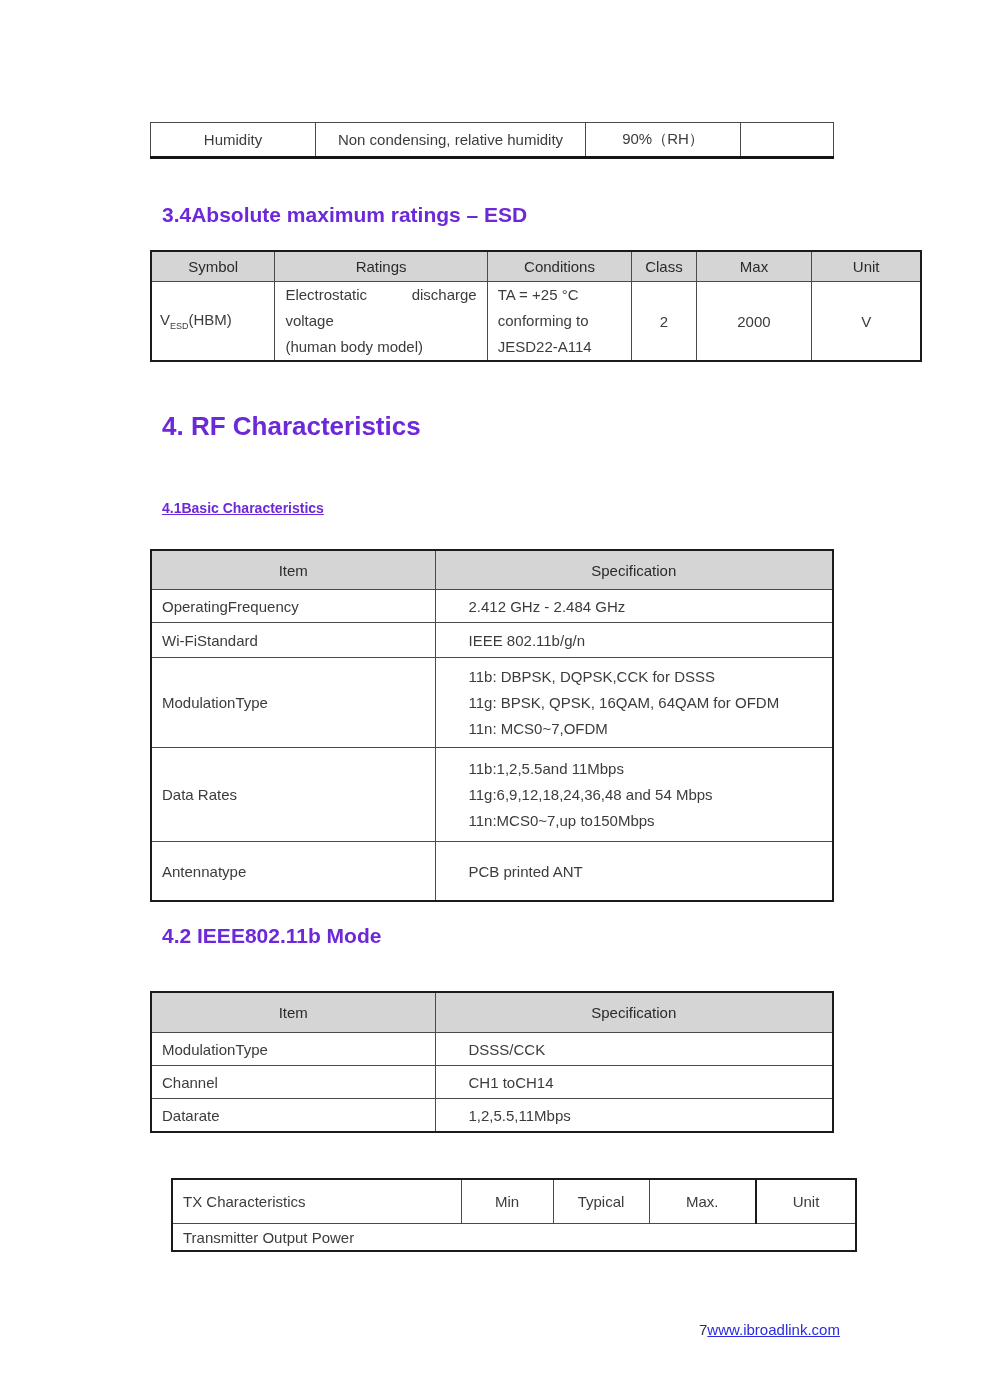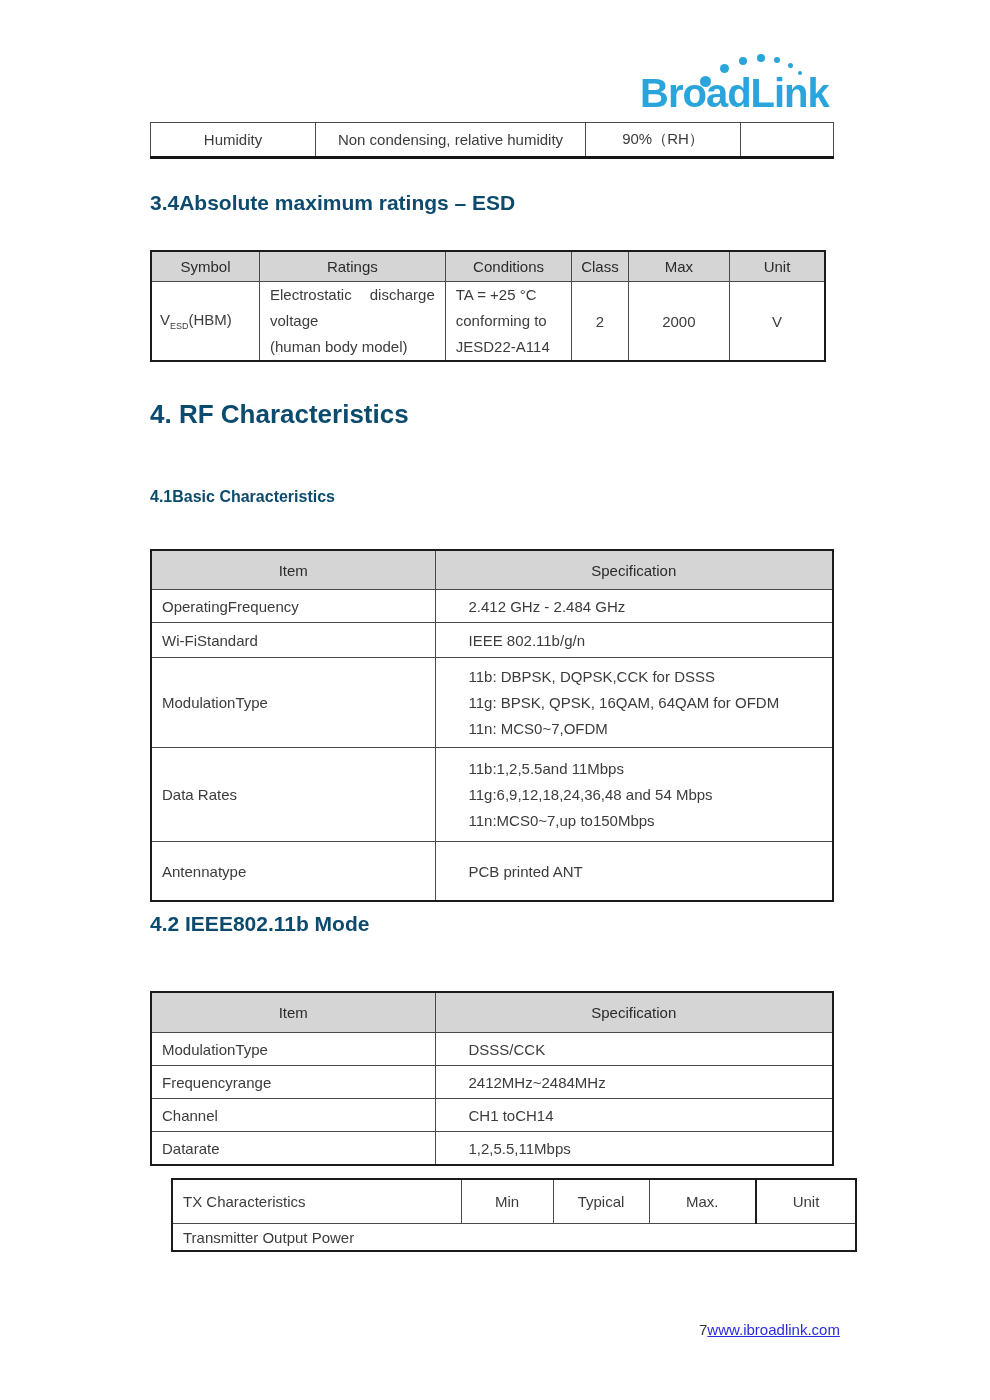--- a/index.html
+++ b/index.html
@@ -13,43 +13,43 @@
   .dot{position:absolute;border-radius:50%;background:#29a5dc;}
   .d1{left:60px;top:32px;width:11px;height:11px;}
   .d2{left:80px;top:20px;width:9px;height:9px;}
   .d3{left:99px;top:13px;width:8px;height:8px;}
   .d4{left:117px;top:10px;width:8px;height:8px;}
   .d5{left:134px;top:13px;width:6px;height:6px;}
   .d6{left:148px;top:19px;width:5px;height:5px;}
   .d7{left:158px;top:27px;width:4px;height:4px;}
 
   
-  .hd{position:absolute;margin:0;color:#0c4a6e;font-weight:bold;}
+  .hd{position:absolute;margin:12px;color:#6d28d9;font-weight:bold;}
   .hd-34{left:150px;top:191px;font-size:21px;}
   .hd-4 {left:150px;top:399px;font-size:26px;}
-  .hd-41{left:150px;top:488px;font-size:16px;}
+  .hd-41{left:150px;top:488px;font-size:14px;text-decoration:underline;}
   .hd-42{left:150px;top:912px;font-size:21px;}
 
   
   table{border-collapse:collapse;table-layout:fixed;position:absolute;}
   td,th{border:1px solid #4a4a4a;font-size:15px;font-weight:normal;color:#3c3c3c;
         padding:0;overflow:hidden;vertical-align:middle;}
   .ghead{background:#d5d5d5;text-align:center;color:#2b2b2b;}
   .cell-l{text-align:left;padding-left:10px;}
   .cell-c{text-align:center;}
   .spec-l{text-align:left;padding-left:33px;}
   .mline{line-height:26px;}
 
   
   .tbl-hum{left:150px;top:122px;width:683px;border:1px solid #333;
            border-bottom:3px solid #151515;}
   .tbl-hum td{height:33px;}
 
   
-  .tbl-esd{left:150px;top:250px;width:676px;border:2px solid #1b1b1b;}
+  .tbl-esd{left:150px;top:250px;width:772px;border:2px solid #1b1b1b;}
   .tbl-esd th{height:29px;}
   .esd-data td{height:78px;}
   .sym-cell{padding-left:8px;}
   .sym-cell sub{font-size:9px;text-align:center;}
   .just{display:flex;justify-content:space-between;}
 
   
   .tbl-basic{left:150px;top:549px;width:682px;border:2px solid #1b1b1b;}
   .tbl-basic th{height:38px;}
   .rh32 td{height:32px;} .rh34 td{height:34px;} .rh89 td{height:89px;}
@@ -69,30 +69,20 @@
   
   .footer{position:absolute;left:699px;top:1321px;font-size:15px;}
   .pagenum{color:#333;}
   .weblink{color:#2a2ae0;text-decoration:underline;}
 </style>
 </head>
 <body>
 
 <div class="page">
 
-  <div class="logo">
-    <span class="dot d1"></span>
-    <span class="dot d2"></span>
-    <span class="dot d3"></span>
-    <span class="dot d4"></span>
-    <span class="dot d5"></span>
-    <span class="dot d6"></span>
-    <span class="dot d7"></span>
-    <span class="logo-text">BroadLink</span>
-  </div>
 
   <table class="tbl-hum">
     <colgroup>
         <col style="width:165px">
         <col style="width:270px">
         <col style="width:155px">
         <col style="width:93px">
       </colgroup>
     <tbody>
         <tr>
@@ -202,24 +192,20 @@
     <tbody>
         <tr>
       <th class="ghead">Item</th>
       <th class="ghead">Specification</th>
     </tr>
     <tr>
       <td class="cell-l">ModulationType</td>
       <td class="spec-l">DSSS/CCK</td>
     </tr>
     <tr>
-      <td class="cell-l">Frequencyrange</td>
-      <td class="spec-l">2412MHz~2484MHz</td>
-    </tr>
-    <tr>
       <td class="cell-l">Channel</td>
       <td class="spec-l">CH1 toCH14</td>
     </tr>
     <tr>
       <td class="cell-l">Datarate</td>
       <td class="spec-l">1,2,5.5,11Mbps</td>
     </tr>
   </tbody>
     </table>
 

